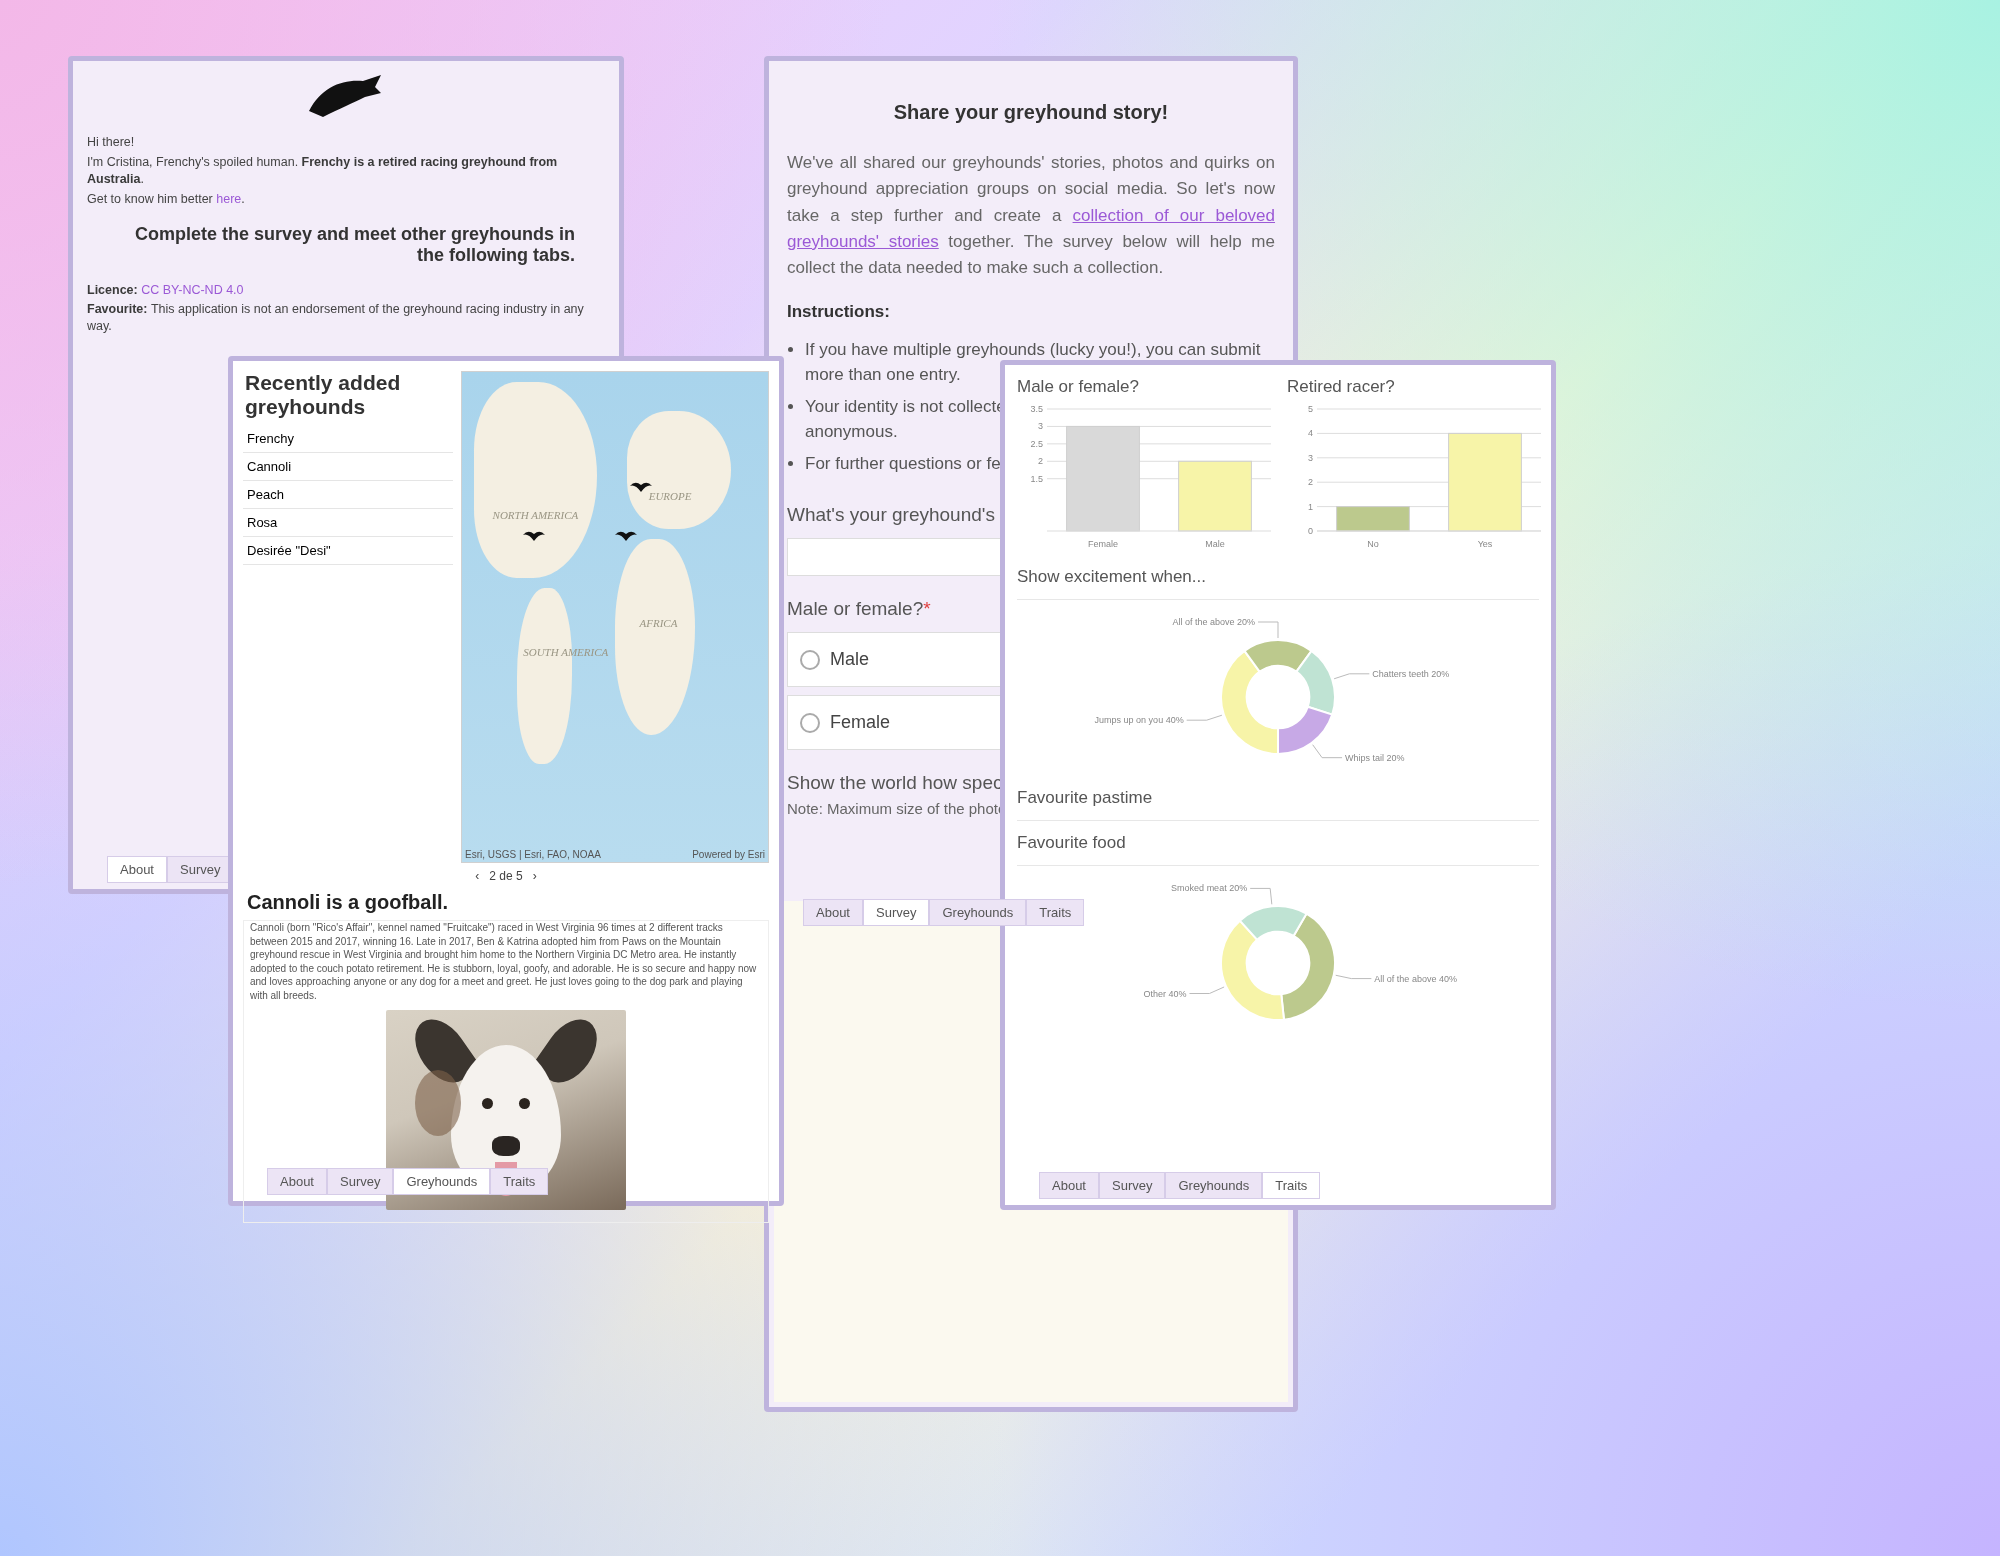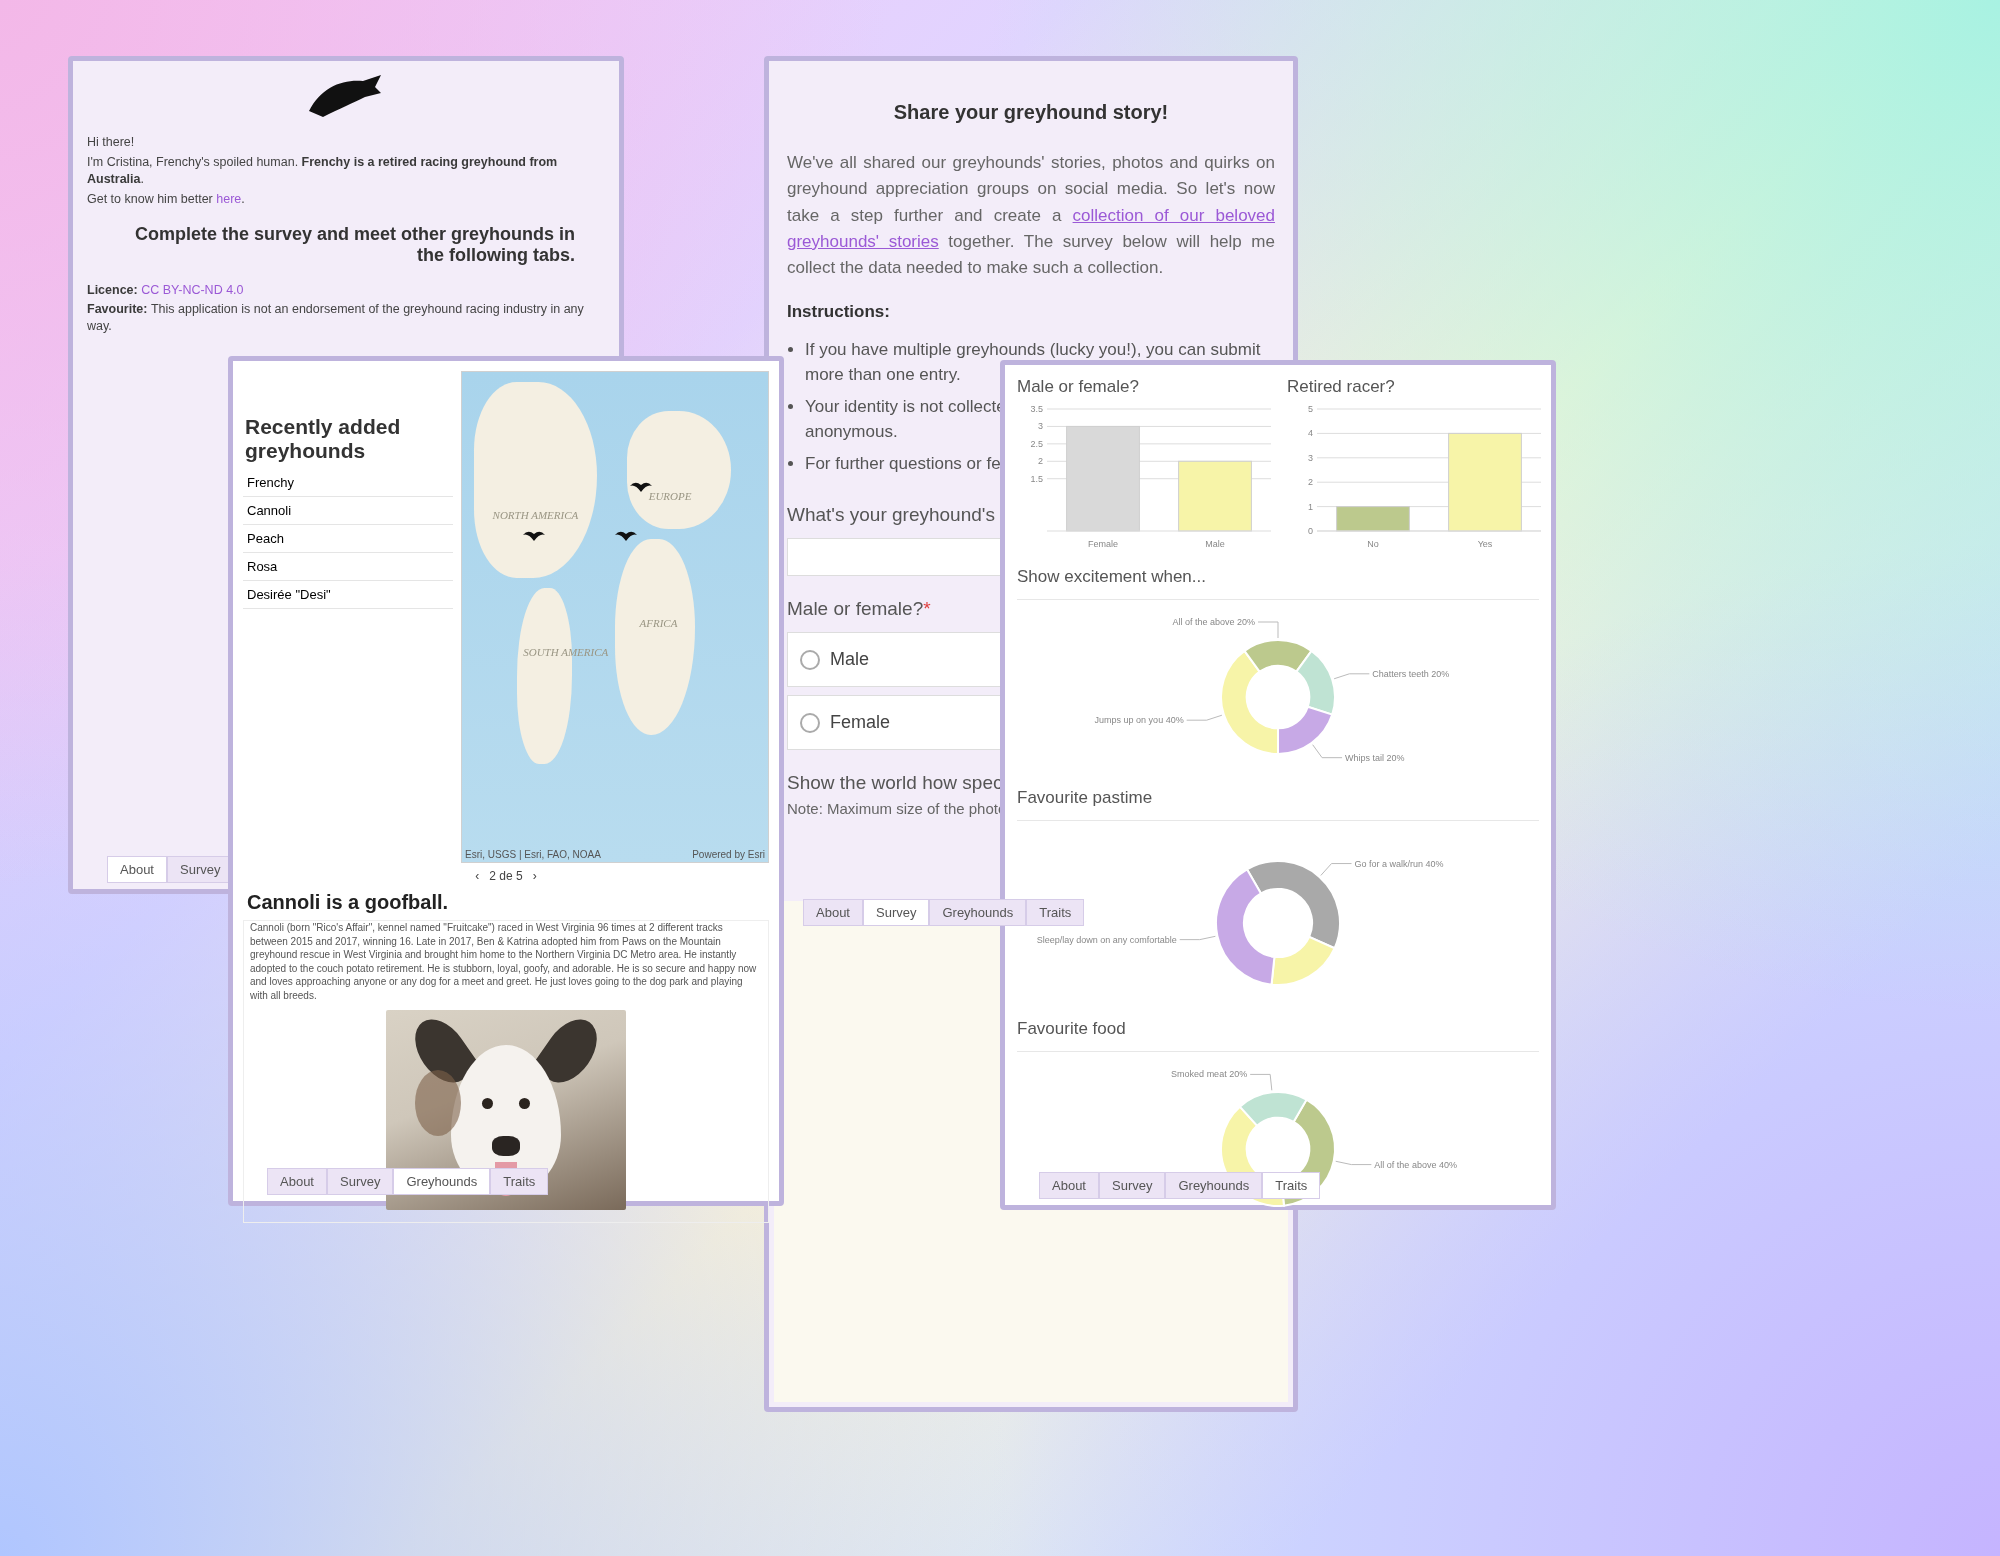--- a/index.html
+++ b/index.html
@@ -300,21 +300,21 @@
     <div class="tab active">Survey</div>
     <div class="tab">Greyhounds</div>
     <div class="tab">Traits</div>
   </div>
   <div class="below"></div>
 </div>
 
 <div id="p-grey" class="panel">
   <div class="content">
     <div class="row2">
-      <div style="width:210px;margin-top:44px;">
+      <div style="width:210px;">
         <h3>Recently added greyhounds</h3>
         <div class="list">
           <div>Frenchy</div>
           <div>Cannoli</div>
           <div>Peach</div>
           <div>Rosa</div>
           <div>Desirée "Desi"</div>
         </div>
       </div>
       <div class="map">
@@ -433,29 +433,20 @@
           <path d="M 293.50375938067094 38.886031320627986 A 57 57 0 0 1 314.21022142882373 102.613968679372 L 289.81562178585307 94.6876827736546 A 31.35 31.35 0 0 0 278.427067659369 59.63731722634539 Z" fill="#bfe3d3" stroke="#fff" stroke-width="2"></path>
           <polyline points="316.11233446141404,66.76799733187809 331.3292387221365,61.823725421878926 351.3292387221365,61.823725421878926" fill="none" stroke="#bbb"></polyline>
           <text x="354.3292387221365" y="64.82372542187892" text-anchor="start">Chatters teeth 20%</text>
           <path d="M 314.21022142882373 102.613968679372 A 57 57 0 0 1 260 142 L 260 116.35 A 31.35 31.35 0 0 0 289.81562178585307 94.6876827736546 Z" fill="#c7a9e6" stroke="#fff" stroke-width="2"></path>
           <polyline points="294.6793298852559,132.73200266812188 304.0838939219355,145.67627457812105 324.0838939219355,145.67627457812105" fill="none" stroke="#bbb"></polyline>
           <text x="327.0838939219355" y="148.67627457812105" text-anchor="start">Whips tail 20%</text>
         </svg></div>
 
     <div class="chart-title">Favourite pastime</div>
     <div class="sep"></div>
-    <div class="donut-wrap"><svg id="donut-pastime" width="520" height="180">
-          <path d="M 229 36.3064249653648 A 62 62 0 0 1 316.63981837384125 115.21767187069962 L 291.1519001056127 103.86971952888479 A 34.1 34.1 0 0 0 242.95000000000002 60.46853373095064 Z" fill="#a9a9a9" stroke="#fff" stroke-width="2"></path>
-          <polyline points="302.8243588069669,42.438731169446775 313.5304485087087,30.54841396180847 333.5304485087087,30.54841396180847" fill="none" stroke="#bbb"></polyline>
-          <text x="336.5304485087087" y="33.54841396180847" text-anchor="start">Go for a walk/run 40%</text>
-          <path d="M 316.63981837384125 115.21767187069962 A 62 62 0 0 1 253.51923527740547 151.66035751283295 L 256.435579402573 123.91319663205812 A 34.1 34.1 0 0 0 291.1519001056127 103.86971952888479 Z" fill="#f7f4a8" stroke="#fff" stroke-width="2"></path>
-          <path d="M 253.51923527740547 151.66035751283295 A 62 62 0 0 1 229.00000000000003 36.30642496536479 L 242.95000000000002 60.46853373095064 A 34.1 34.1 0 0 0 256.435579402573 123.91319663205812 Z" fill="#c7a9e6" stroke="#fff" stroke-width="2"></path>
-          <polyline points="197.39855355303644,103.30634821233657 181.74819194129554,106.63293526542071 161.74819194129554,106.63293526542071" fill="none" stroke="#bbb"></polyline>
-          <text x="158.74819194129554" y="109.63293526542071" text-anchor="end">Sleep/lay down on any comfortable</text>
-        </svg></div>
 
     <div class="chart-title">Favourite food</div>
     <div class="sep"></div>
     <div class="donut-wrap"><svg id="donut-food" width="520" height="170">
           <path d="M 288.5 35.636551984287 A 57 57 0 0 1 265.9581224062562 141.68774803599158 L 263.27696732344094 116.17826141979538 A 31.35 31.35 0 0 0 275.675 57.85010359135785 Z" fill="#bcc98d" stroke="#fff" stroke-width="2"></path>
           <polyline points="317.71070844329455,97.26678975824781 333.3610700550354,100.59337681133195 353.3610700550354,100.59337681133195" fill="none" stroke="#bbb"></polyline>
           <text x="356.3610700550354" y="103.59337681133195" text-anchor="start">All of the above 40%</text>
           <path d="M 265.9581224062562 141.68774803599158 A 57 57 0 0 1 221.85955543754508 42.64074494778852 L 239.02275549064979 61.702409721283686 A 31.35 31.35 0 0 0 263.27696732344094 116.17826141979538 Z" fill="#f7f4a8" stroke="#fff" stroke-width="2"></path>
           <polyline points="206.10081799908653,108.99746194147221 191.48409067680493,115.505248230685 171.48409067680493,115.505248230685" fill="none" stroke="#bbb"></polyline>
           <text x="168.48409067680493" y="118.505248230685" text-anchor="end">Other 40%</text>

